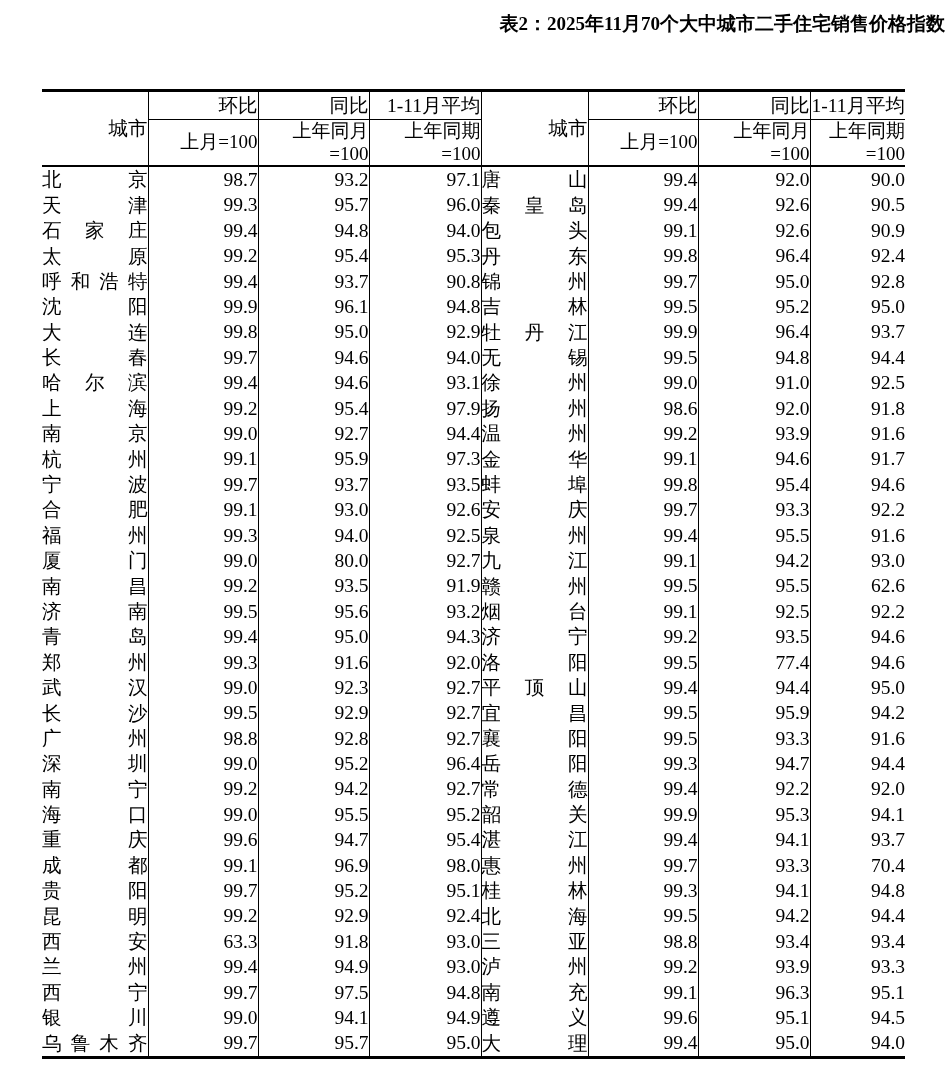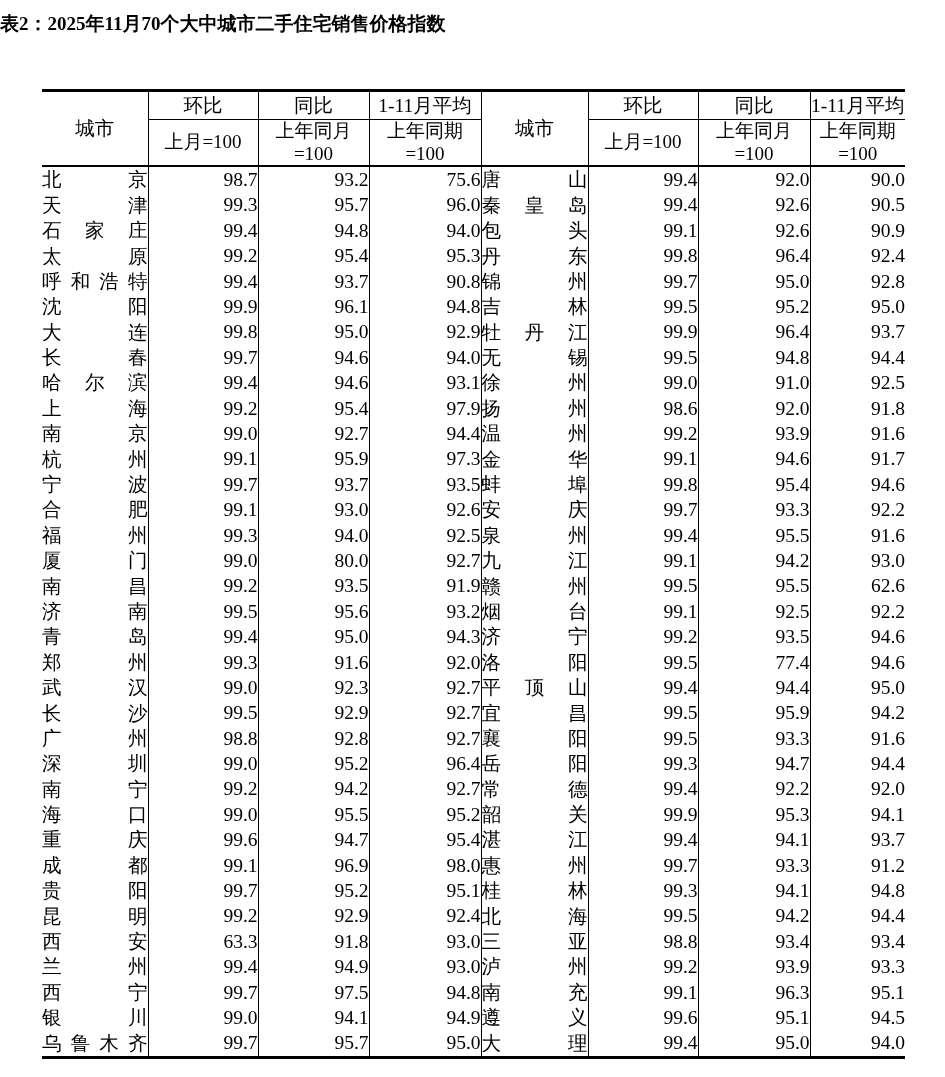--- a/index.html
+++ b/index.html
@@ -6,21 +6,21 @@
     margin: 0;
     padding: 0;
     background: #ffffff;
     width: 945px;
     height: 1077px;
     overflow: hidden;
     color: #000;
     font-family: "Liberation Serif", "DejaVu Serif", serif;
   }
   .title {
-    text-align: left;
+    text-align: right;
     font-weight: bold;
     font-size: 19px;
     padding-top: 13px;
     line-height: 1.2;
   }
   .table-wrap {
     margin: 53px 0 0 42px;
   }
   table.idx {
     border-collapse: collapse;
@@ -36,21 +36,21 @@
     vertical-align: middle;
   }
   
   table.idx th, table.idx td {
     border-left: 1px solid #000;
     border-right: 1px solid #000;
   }
   table.idx tr > *:first-child { border-left: none; }
   table.idx tr > *:last-child  { border-right: none; }
   
-  thead th { text-align: center; line-height: 1.2; }
+  thead th { text-align: right; line-height: 1.2; }
   th.h-city { border-bottom: 2px solid #000; font-size: 19.5px; font-family: Liberation Serif, serif; }
   th.h-top  { height: 27px; border-bottom: 1px solid #000; }
   th.h-base { height: 42px; border-bottom: 2px solid #000; white-space: pre-line; font-size: 19px; }
   
   tbody td { height: 25.4px; border-top: none; border-bottom: none; }
   td.c-city { padding: 0 26px 0 9px; }
   .city-name {
     display: flex;
     justify-content: space-between;
     line-height: 1;
@@ -106,21 +106,21 @@
     <tbody>
         <tr>
           <td class="c-city">
             <div class="city-name">
               <span>北</span>
               <span>京</span>
             </div>
           </td>
           <td class="c-num">98.7</td>
           <td class="c-num">93.2</td>
-          <td class="c-num">75.6</td>
+          <td class="c-num">97.1</td>
           <td class="c-city">
             <div class="city-name">
               <span>唐</span>
               <span>山</span>
             </div>
           </td>
           <td class="c-num">99.4</td>
           <td class="c-num">92.0</td>
           <td class="c-num">90.0</td>
         </tr>
@@ -662,21 +662,21 @@
           <td class="c-num">96.9</td>
           <td class="c-num">98.0</td>
           <td class="c-city">
             <div class="city-name">
               <span>惠</span>
               <span>州</span>
             </div>
           </td>
           <td class="c-num">99.7</td>
           <td class="c-num">93.3</td>
-          <td class="c-num">91.2</td>
+          <td class="c-num">70.4</td>
         </tr>
         <tr>
           <td class="c-city">
             <div class="city-name">
               <span>贵</span>
               <span>阳</span>
             </div>
           </td>
           <td class="c-num">99.7</td>
           <td class="c-num">95.2</td>

